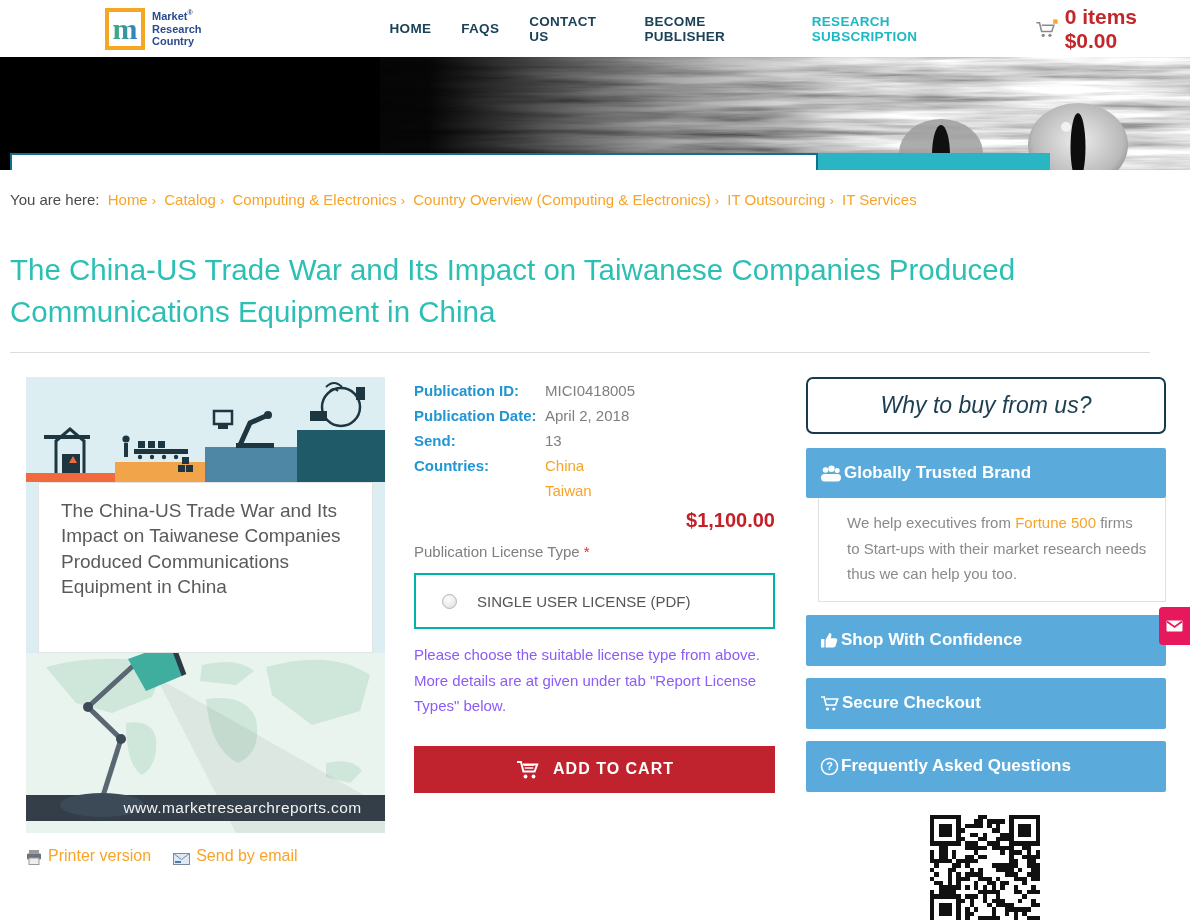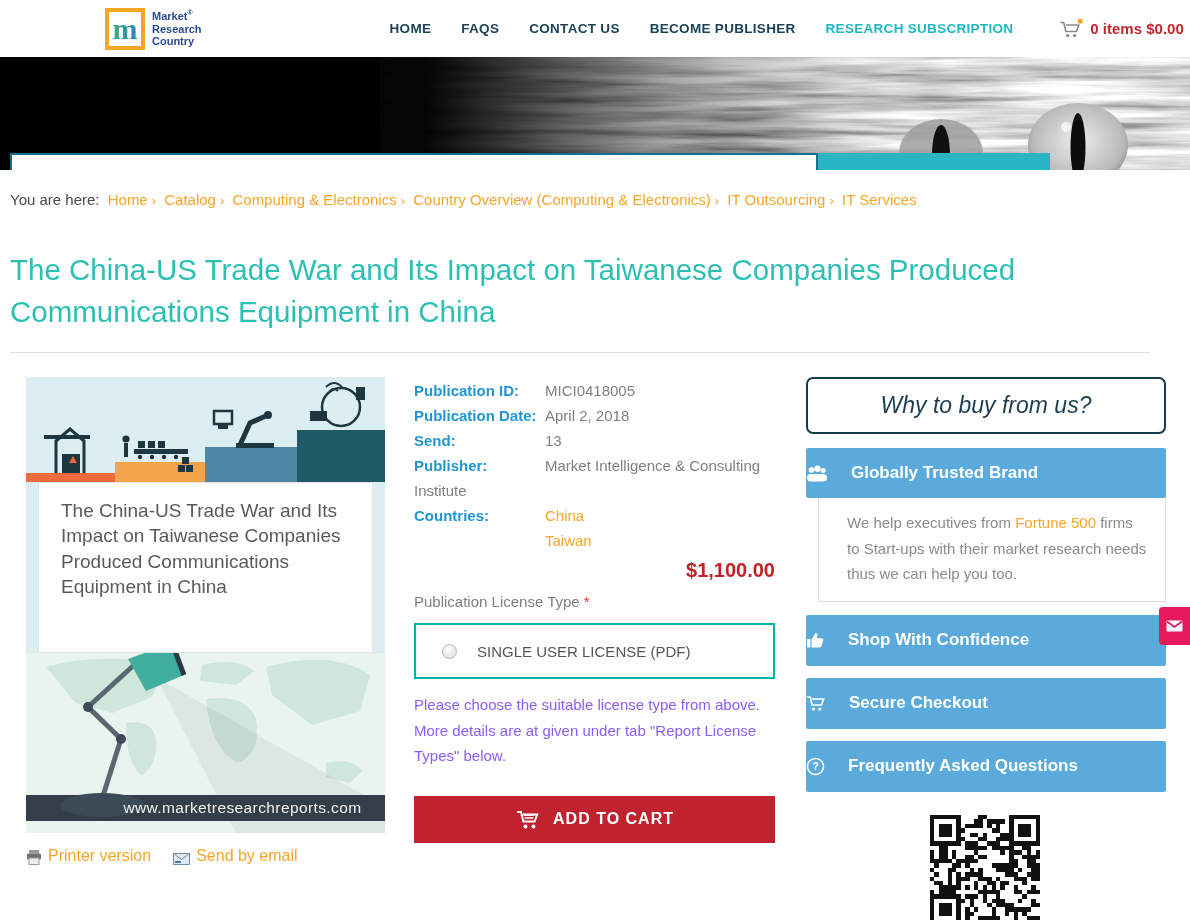--- a/index.html
+++ b/index.html
@@ -12,21 +12,21 @@
   .logo-wrap { margin-left:105px; display:flex; align-items:center; gap:7px; }
   .logo-box { width:40px; height:42px; border:4px solid #f5a623; background:#fff; display:flex; align-items:center; justify-content:center; }
   .logo-m { font-family:"Liberation Serif", serif; font-size:30px; font-weight:bold; line-height:1;
             background:linear-gradient(90deg,#3fae7e,#2e7fc2); -webkit-background-clip:text; background-clip:text; color:transparent; }
   .brand-text { color:#2a4b8d; font-weight:bold; font-size:11px; line-height:1.15; }
   .brand-text sup { font-size:7px; }
   .nav { display:flex; align-items:center; gap:30px; margin-left:188px; }
   .nav-item { font-size:13.5px; font-weight:bold; color:#1b4257; letter-spacing:.3px; cursor:pointer; text-decoration:none; }
   .nav-item.accent { color:#1cb9c4; }
   .cart-area { margin-left:46px; display:flex; align-items:center; gap:7px; cursor:pointer; }
-  .cart-status { color:#c3262b; font-weight:bold; font-size:15px; }
+  .cart-status { color:#c3262b; font-weight:bold; font-size:21px; }
 
   
   .banner { position:absolute; top:57px; left:0; width:1190px; height:113px; background:#050505; overflow:hidden; }
   .banner svg { display:block; }
   .search-row { position:absolute; top:96px; left:10px; width:1040px; height:48px; display:flex; }
   .search-input { flex:0 0 808px; height:48px; border:2px solid #11708c; background:#fff; padding:0 0 0 44px; font-size:15px; color:#444; outline:none; font-family:"Liberation Sans",sans-serif; }
   .search-input::placeholder { color:#8d8d8d; }
   .search-btn { flex:0 0 232px; height:48px; background:#29b5c4; border:none; color:#fff; font-weight:bold; font-size:14.5px; letter-spacing:1.2px; cursor:pointer; font-family:"Liberation Sans",sans-serif; }
 
   
@@ -58,21 +58,21 @@
   .req { color:#e03131; }
   .lic-box { margin-top:13px; height:56px; border:2px solid #00b3a9; display:flex; align-items:center; padding-left:26px; gap:20px; background:#fff; }
   .radio { width:15px; height:15px; border-radius:50%; border:1px solid #b5b5b5; background:radial-gradient(circle at 40% 35%, #fdfdfd, #dcdcdc); cursor:pointer; }
   .lic-option { font-size:15px; color:#555; }
   .lic-note { margin-top:13px; font-size:15px; line-height:25.5px; color:#8b5cf6; }
   .add-cart { margin-top:27px; width:361px; height:47px; background:#c0232e; border:none; color:#fff; font-weight:bold; font-size:16px; letter-spacing:1px; display:flex; align-items:center; justify-content:center; gap:12px; cursor:pointer; font-family:"Liberation Sans",sans-serif; }
 
   
   .side { position:absolute; top:377px; left:806px; width:360px; }
   .why-box { height:57px; border:2px solid #173b4d; border-radius:7px; display:flex; align-items:center; justify-content:center; font-size:23px; color:#1c3e52; background:#fff;font-style:italic; }
-  .benefit { background:#5aabdc; border-radius:2px; height:51px; display:flex; align-items:center; gap:23px; color:#fff; font-size:17px; font-weight:bold; cursor:pointer; }
+  .benefit { background:#5aabdc; border-radius:2px; height:51px; display:flex; align-items:center; gap:2px; padding-left:14px; color:#fff; font-size:17px; font-weight:bold; cursor:pointer; }
   .benefit.first { margin-top:14px; height:50px; }
   .info-box { border:1px solid #e0e0e0; border-top:none; background:#fff; padding:12px 16px 14px 28px; font-size:15px; line-height:25.5px; color:#8a8a8a;margin-left:12px; }
   .info-box .hl { color:#f7a429; }
   .gap13 { margin-top:13px; }
   .gap12 { margin-top:12px; }
 
   .email-fab { position:absolute; top:607px; left:1159px; width:31px; height:38px; background:#e8185c; border-radius:4px 0 0 4px; display:flex; align-items:center; justify-content:center; cursor:pointer; }
 
   .qr { position:absolute; top:815px; left:930px; width:110px; height:105px; overflow:hidden; }
 </style>
@@ -249,23 +249,20 @@
 
   <div class="mid">
     <div class="det-row">
       <span class="det-label">Publication ID:</span><span>MICI0418005</span>
     </div>
     <div class="det-row">
       <span class="det-label">Publication Date:</span><span>April 2, 2018</span>
     </div>
     <div class="det-row">
       <span class="det-label">Send:</span><span>13</span>
-    </div>
-    <div class="det-row">
-      <span class="det-label">Publisher:</span><span>Market Intelligence &amp; Consulting Institute</span>
     </div>
     <div class="det-row">
       <span class="det-label">Countries:</span><span class="det-values"><a>China</a><a>Taiwan</a></span>
     </div>
     <div class="price">$1,100.00</div>
     <div class="lic-label">
       <span>Publication License Type</span> <span class="req">*</span>
     </div>
     <div class="lic-box">
       <span class="radio" role="radio" aria-checked="false"></span>

